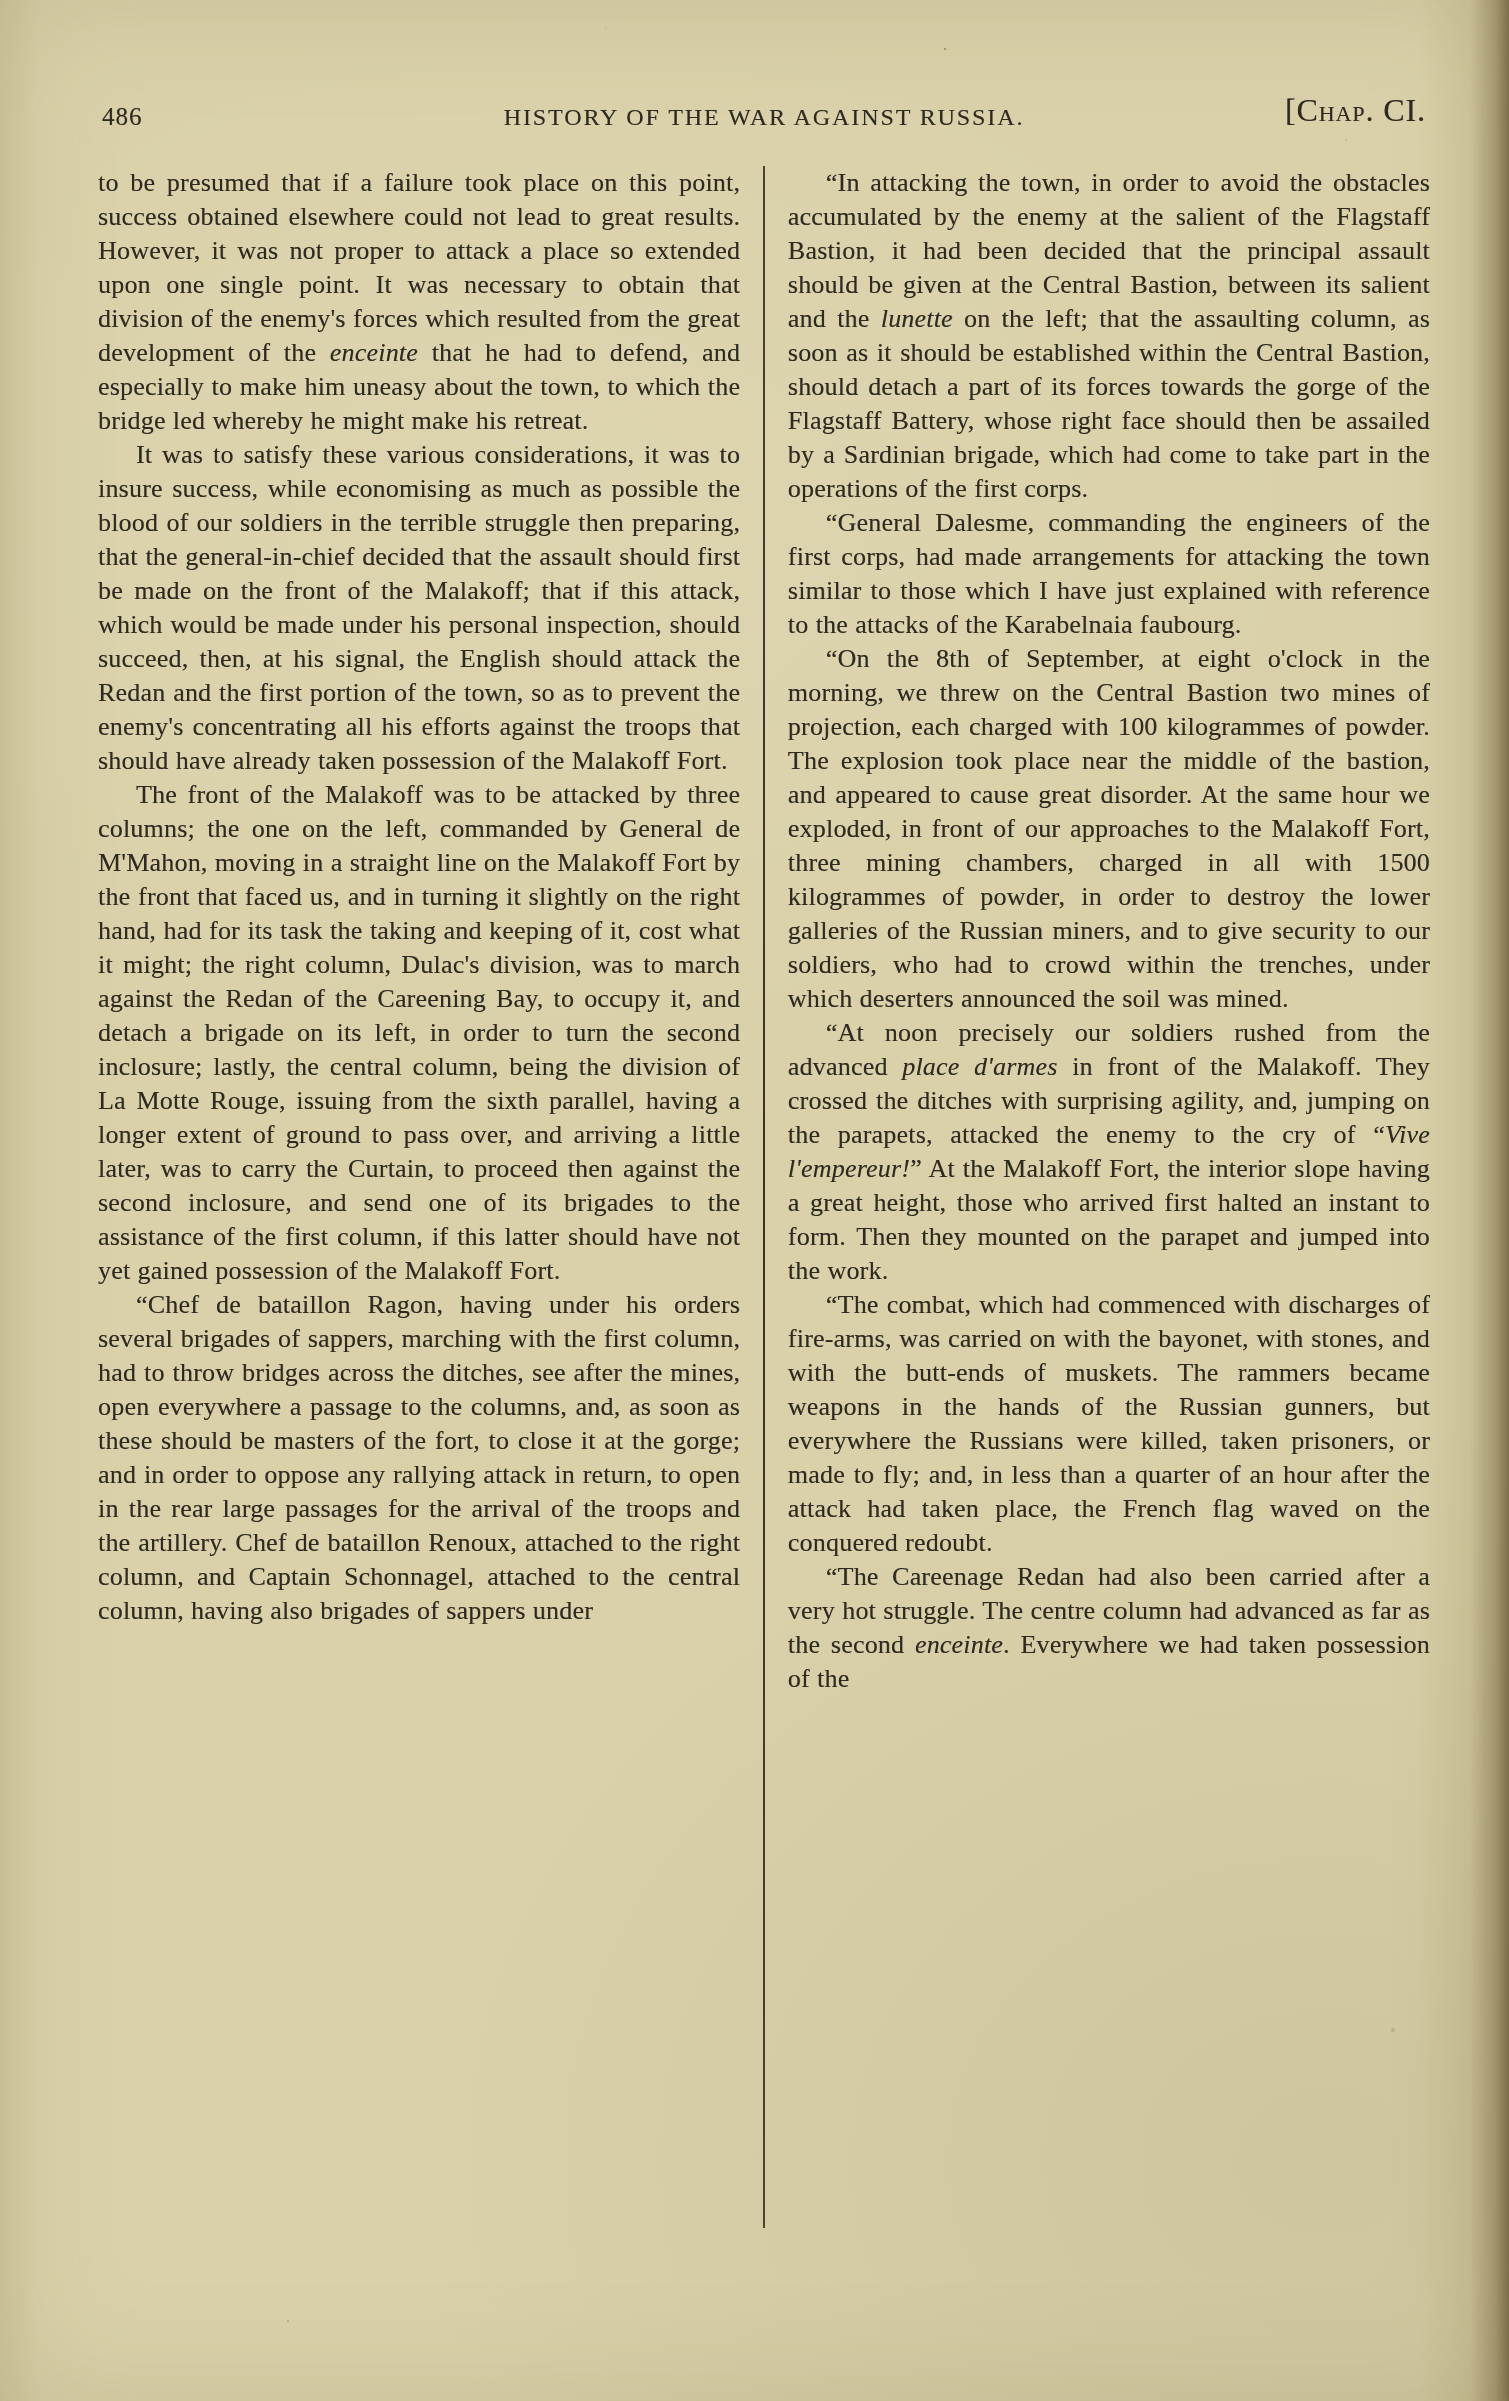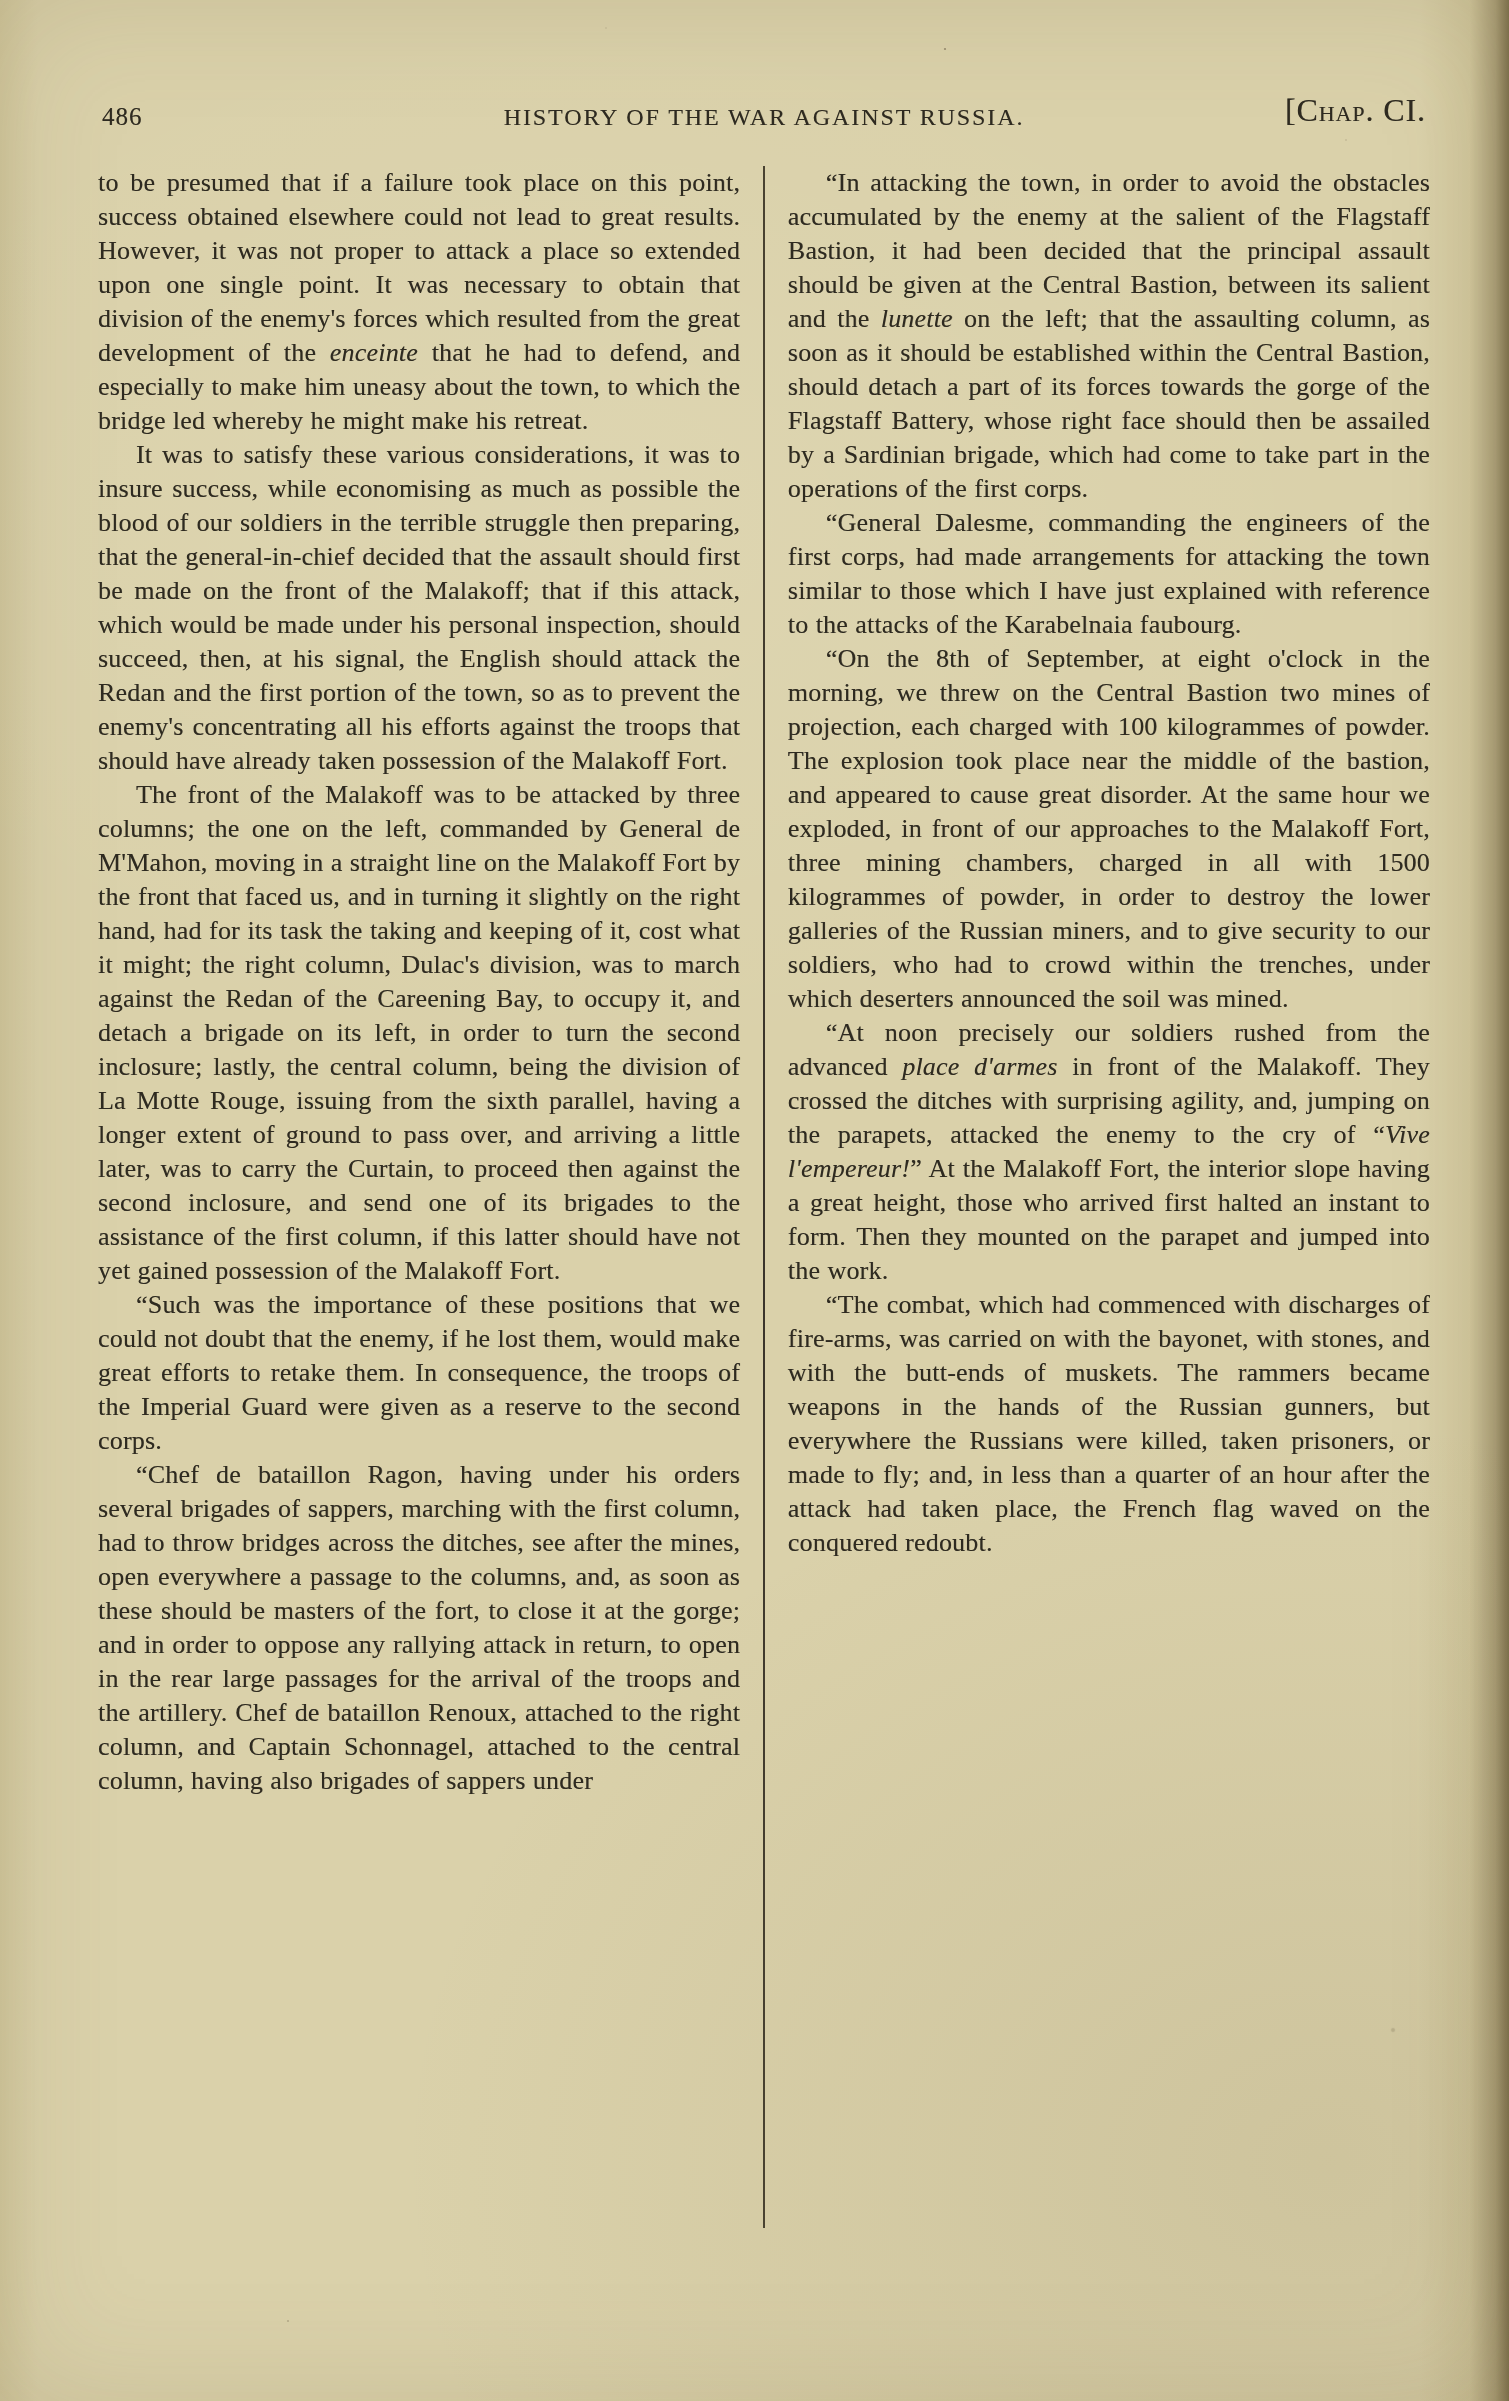--- a/index.html
+++ b/index.html
@@ -82,26 +82,26 @@
     <span class="page-number">486</span>
     <span class="running-title">HISTORY OF THE WAR AGAINST RUSSIA.</span>
     <span class="chapter-ref">[Chap. CI.</span>
   </div>
 
   <div class="body">
     <div class="column left">
         <p class="para noindent"><span>to be presumed that if a failure took place on this point, success obtained elsewhere could not lead to great results. However, it was not proper to attack a place so extended upon one single point. It was necessary to obtain that division of the enemy's forces which resulted from the great development of the </span><i>enceinte</i><span> that he had to defend, and especially to make him uneasy about the town, to which the bridge led whereby he might make his retreat.</span></p>
         <p class="para"><span>It was to satisfy these various considerations, it was to insure success, while economising as much as possible the blood of our soldiers in the terrible struggle then preparing, that the general-in-chief decided that the assault should first be made on the front of the Malakoff; that if this attack, which would be made under his personal inspection, should succeed, then, at his signal, the English should attack the Redan and the first portion of the town, so as to prevent the enemy's concentrating all his efforts against the troops that should have already taken possession of the Malakoff Fort.</span></p>
         <p class="para"><span>The front of the Malakoff was to be attacked by three columns; the one on the left, commanded by General de M'Mahon, moving in a straight line on the Malakoff Fort by the front that faced us, and in turning it slightly on the right hand, had for its task the taking and keeping of it, cost what it might; the right column, Dulac's division, was to march against the Redan of the Careening Bay, to occupy it, and detach a brigade on its left, in order to turn the second inclosure; lastly, the central column, being the division of La Motte Rouge, issuing from the sixth parallel, having a longer extent of ground to pass over, and arriving a little later, was to carry the Curtain, to proceed then against the second inclosure, and send one of its brigades to the assistance of the first column, if this latter should have not yet gained possession of the Malakoff Fort.</span></p>
-        <p class="para"><span>“Such was the importance of these positions that we could not doubt that the enemy, if he lost them, would make great efforts to retake them. In consequence, the troops of the Imperial Guard were given as a reserve to the second corps.</span></p>
         <p class="para"><span>“Chef de bataillon Ragon, having under his orders several brigades of sappers, marching with the first column, had to throw bridges across the ditches, see after the mines, open everywhere a passage to the columns, and, as soon as these should be masters of the fort, to close it at the gorge; and in order to oppose any rallying attack in return, to open in the rear large passages for the arrival of the troops and the artillery. Chef de bataillon Renoux, attached to the right column, and Captain Schonnagel, attached to the central column, having also brigades of sappers under</span></p>
       </div>
     <div class="column-rule"></div>
     <div class="column right">
         <p class="para"><span>“In attacking the town, in order to avoid the obstacles accumulated by the enemy at the salient of the Flagstaff Bastion, it had been decided that the principal assault should be given at the Central Bastion, between its salient and the </span><i>lunette</i><span> on the left; that the assaulting column, as soon as it should be established within the Central Bastion, should detach a part of its forces towards the gorge of the Flagstaff Battery, whose right face should then be assailed by a Sardinian brigade, which had come to take part in the operations of the first corps.</span></p>
         <p class="para"><span>“General Dalesme, commanding the engineers of the first corps, had made arrangements for attacking the town similar to those which I have just explained with reference to the attacks of the Karabelnaia faubourg.</span></p>
         <p class="para"><span>“On the 8th of September, at eight o'clock in the morning, we threw on the Central Bastion two mines of projection, each charged with 100 kilogrammes of powder. The explosion took place near the middle of the bastion, and appeared to cause great disorder. At the same hour we exploded, in front of our approaches to the Malakoff Fort, three mining chambers, charged in all with 1500 kilogrammes of powder, in order to destroy the lower galleries of the Russian miners, and to give security to our soldiers, who had to crowd within the trenches, under which deserters announced the soil was mined.</span></p>
         <p class="para"><span>“At noon precisely our soldiers rushed from the advanced </span><i>place d'armes</i><span> in front of the Malakoff. They crossed the ditches with surprising agility, and, jumping on the parapets, attacked the enemy to the cry of “</span><i>Vive l'empereur!</i><span>” At the Malakoff Fort, the interior slope having a great height, those who arrived first halted an instant to form. Then they mounted on the parapet and jumped into the work.</span></p>
         <p class="para"><span>“The combat, which had commenced with discharges of fire-arms, was carried on with the bayonet, with stones, and with the butt-ends of muskets. The rammers became weapons in the hands of the Russian gunners, but everywhere the Russians were killed, taken prisoners, or made to fly; and, in less than a quarter of an hour after the attack had taken place, the French flag waved on the conquered redoubt.</span></p>
+        <p class="para"><span>“The Careenage Redan had also been carried after a very hot struggle. The centre column had advanced as far as the second </span><i>enceinte</i><span>. Everywhere we had taken possession of the</span></p>
       </div>
   </div>
 </div>
 
 
 </body></html>

